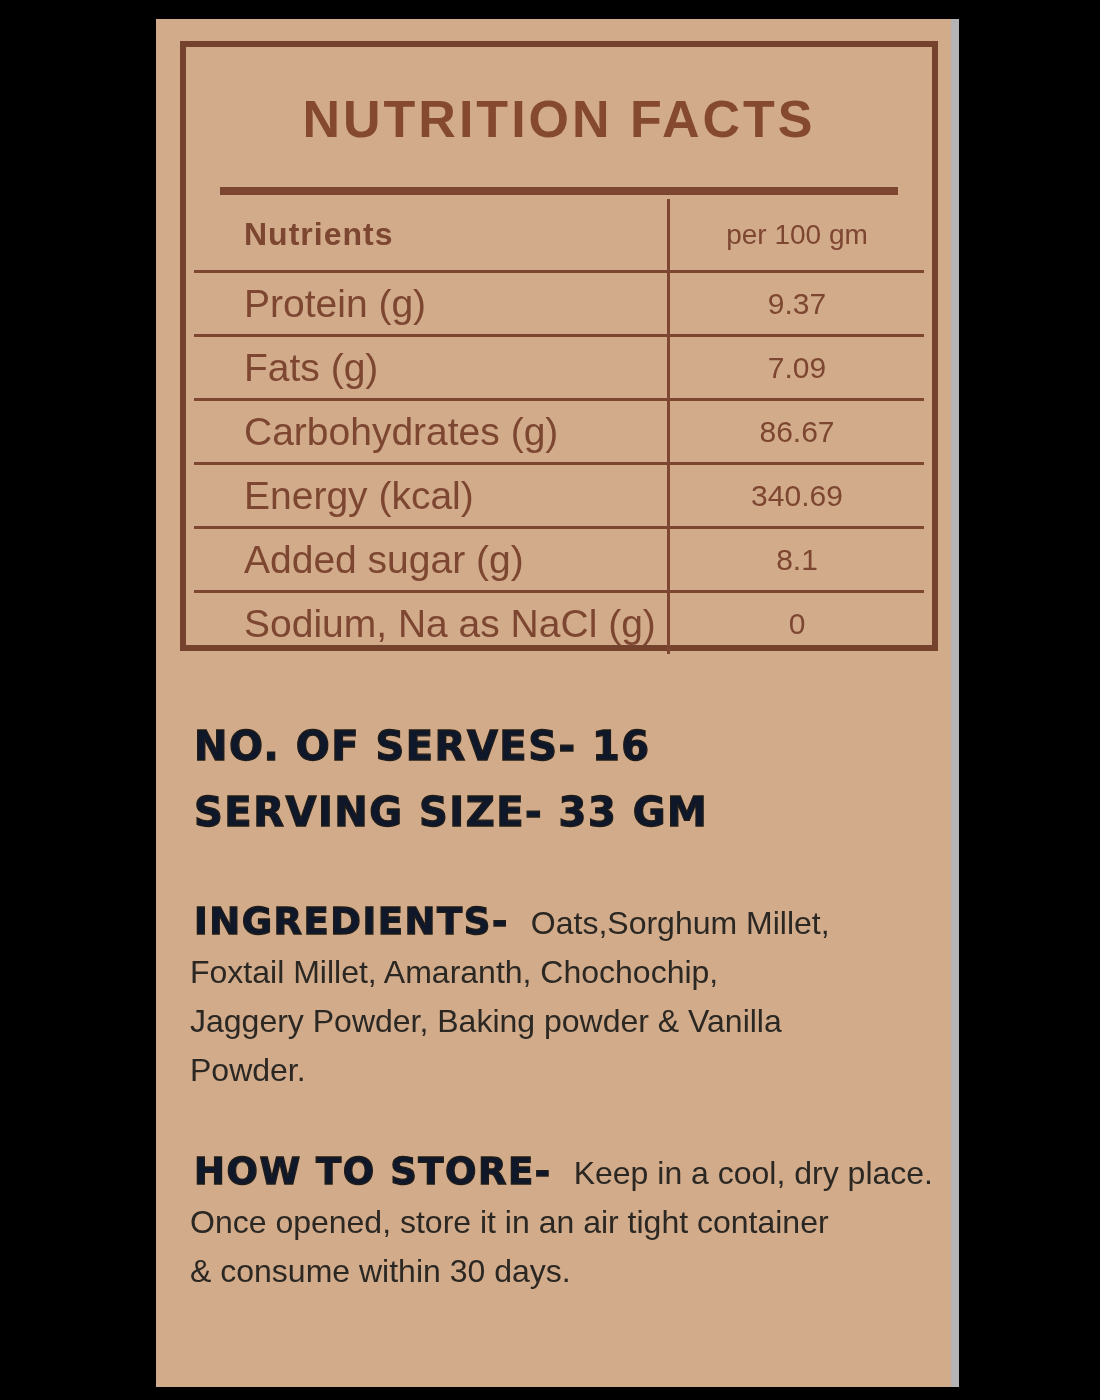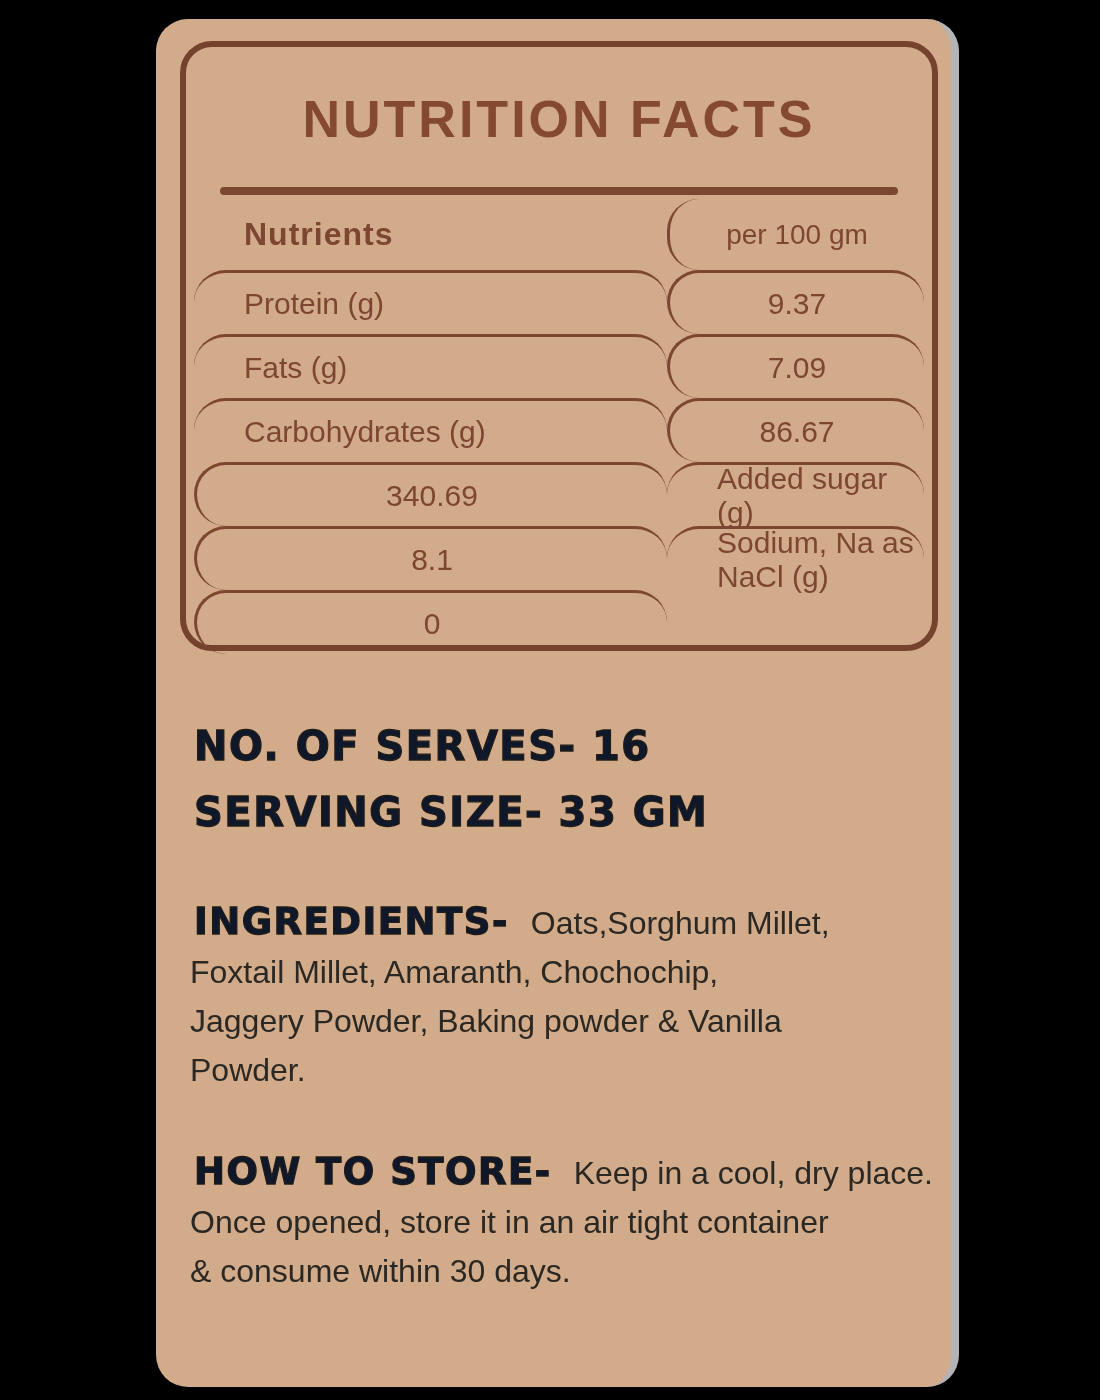--- a/index.html
+++ b/index.html
@@ -1,15 +1,15 @@
 <!DOCTYPE html>
 <html><head>
 <meta charset="utf-8">
 <style>
-  * { margin:0; padding:4px; box-sizing:border-box;border-radius:32px; }
+  * { margin:0; padding:4px; box-sizing:border-box; }
   html,body { width:1100px; height:1400px; }
   body {
     background:#000000;
     position:relative;
     font-family:"Liberation Sans", sans-serif;
     overflow:hidden;
   }
   .label {
     position:absolute; left:152px; top:15px;
     width:803px; height:1368px;
@@ -31,21 +31,21 @@
   }
   .nf-rule { height:7px; background:#7d4631; margin:0 30px; }
   .nf-grid {
     display:grid;
     grid-template-columns:1fr 257px;
   }
   .cell {
     display:flex; align-items:center;
     color:#7d4631;
   }
-  .cell.lab { padding-left:50px; font-size:30px; }
+  .cell.lab { padding-left:50px; font-size:39px; }
   .cell.val { justify-content:center; font-size:30px; border-left:3px solid #7d4631; }
   .cell.h   { height:71px; }
   .cell.h.lab { font-weight:bold; font-size:32px; letter-spacing:1px; }
   .cell.h.val { font-size:28px; }
   .cell.d   { height:64px; border-top:3px solid #7d4631; }
   
   .chunk {
     font-family:"DejaVu Sans", sans-serif;
     font-weight:bold;
     color:#0f172a;
@@ -78,20 +78,21 @@
 
       <div class="cell d lab">Protein (g)</div>
       <div class="cell d val">9.37</div>
 
       <div class="cell d lab">Fats (g)</div>
       <div class="cell d val">7.09</div>
 
       <div class="cell d lab">Carbohydrates (g)</div>
       <div class="cell d val">86.67</div>
 
+      <div class="cell d lab">Energy (kcal)</div>
       <div class="cell d val">340.69</div>
 
       <div class="cell d lab">Added sugar (g)</div>
       <div class="cell d val">8.1</div>
 
       <div class="cell d lab">Sodium, Na as NaCl (g)</div>
       <div class="cell d val">0</div>
     </div>
   </div>
 

